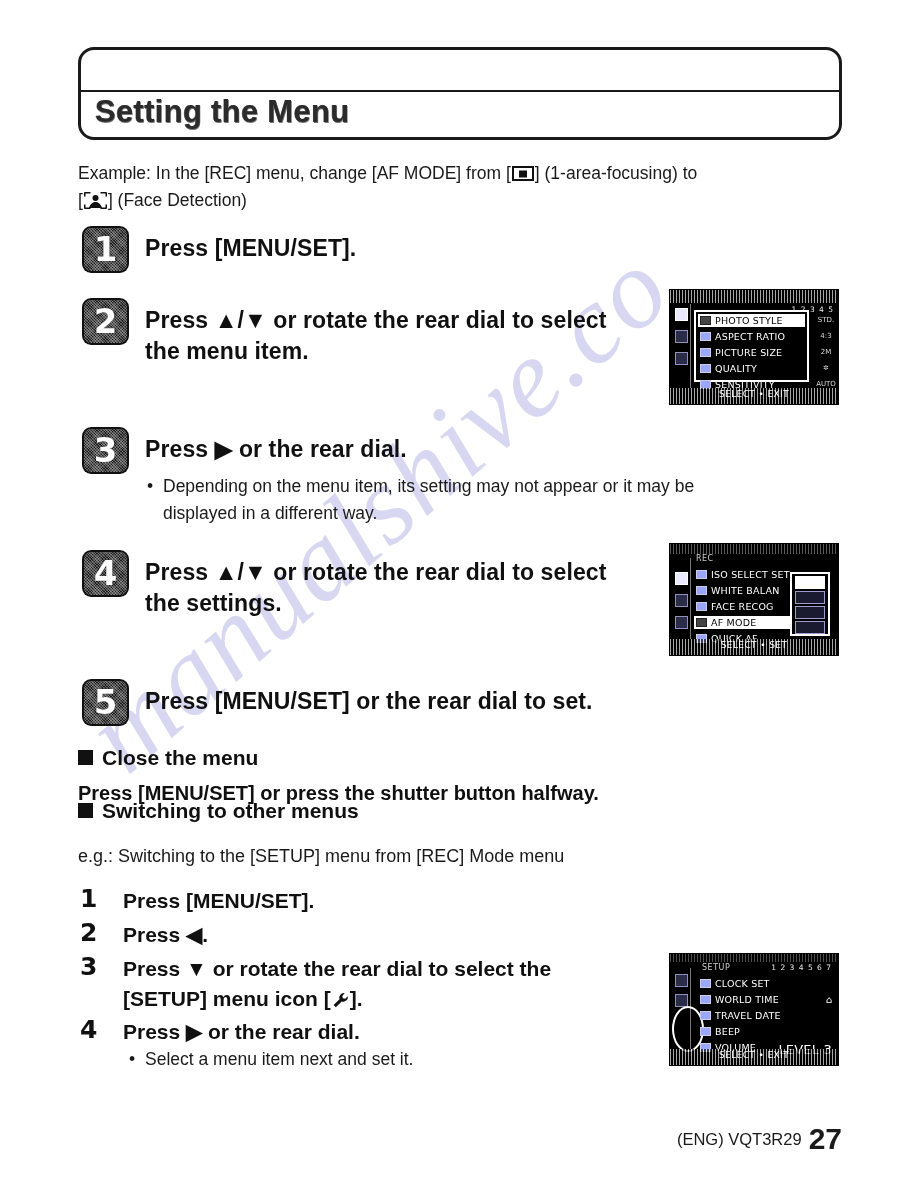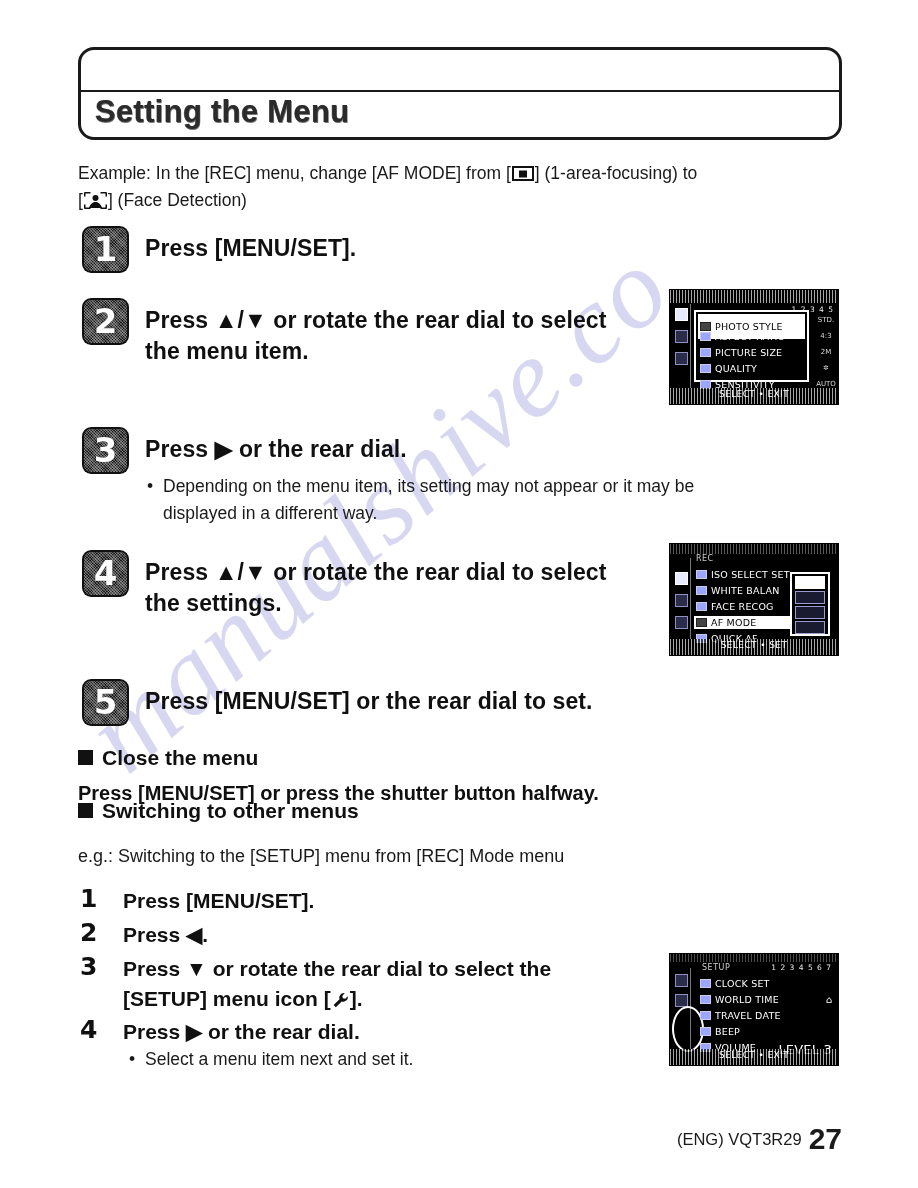--- a/index.html
+++ b/index.html
@@ -389,21 +389,21 @@
       <div class="tabcol">
         <div class="tab active" style="top:4px;"></div>
         <div class="tab" style="top:26px;"></div>
         <div class="tab" style="top:48px;"></div>
       </div>
 
       <div class="pages" style="right:4px; top:15px;">1 2 3 4 5</div>
 
       <div class="framebox" style="left:24px; top:20px; right:29px; bottom:22px;"></div>
 
-      <div class="row sel" style="left:28px; top:24px; right:33px; padding:7px 2px;">
+      <div class="row sel" style="left:28px; top:24px; right:33px; padding:1px 2px;">
         <span class="rowicon"></span><span>PHOTO STYLE</span>
       </div>
       <div class="row" style="left:28px; top:40px; right:33px; padding:1px 2px;">
         <span class="rowicon"></span><span>ASPECT RATIO</span>
       </div>
       <div class="row" style="left:28px; top:56px; right:33px; padding:1px 2px;">
         <span class="rowicon"></span><span>PICTURE SIZE</span>
       </div>
       <div class="row" style="left:28px; top:72px; right:33px; padding:1px 2px;">
         <span class="rowicon"></span><span>QUALITY</span>

